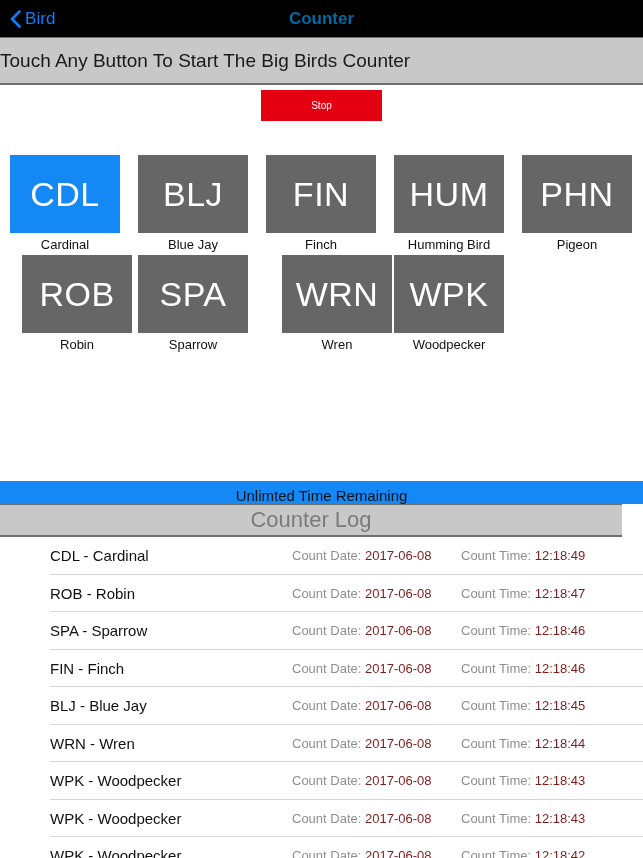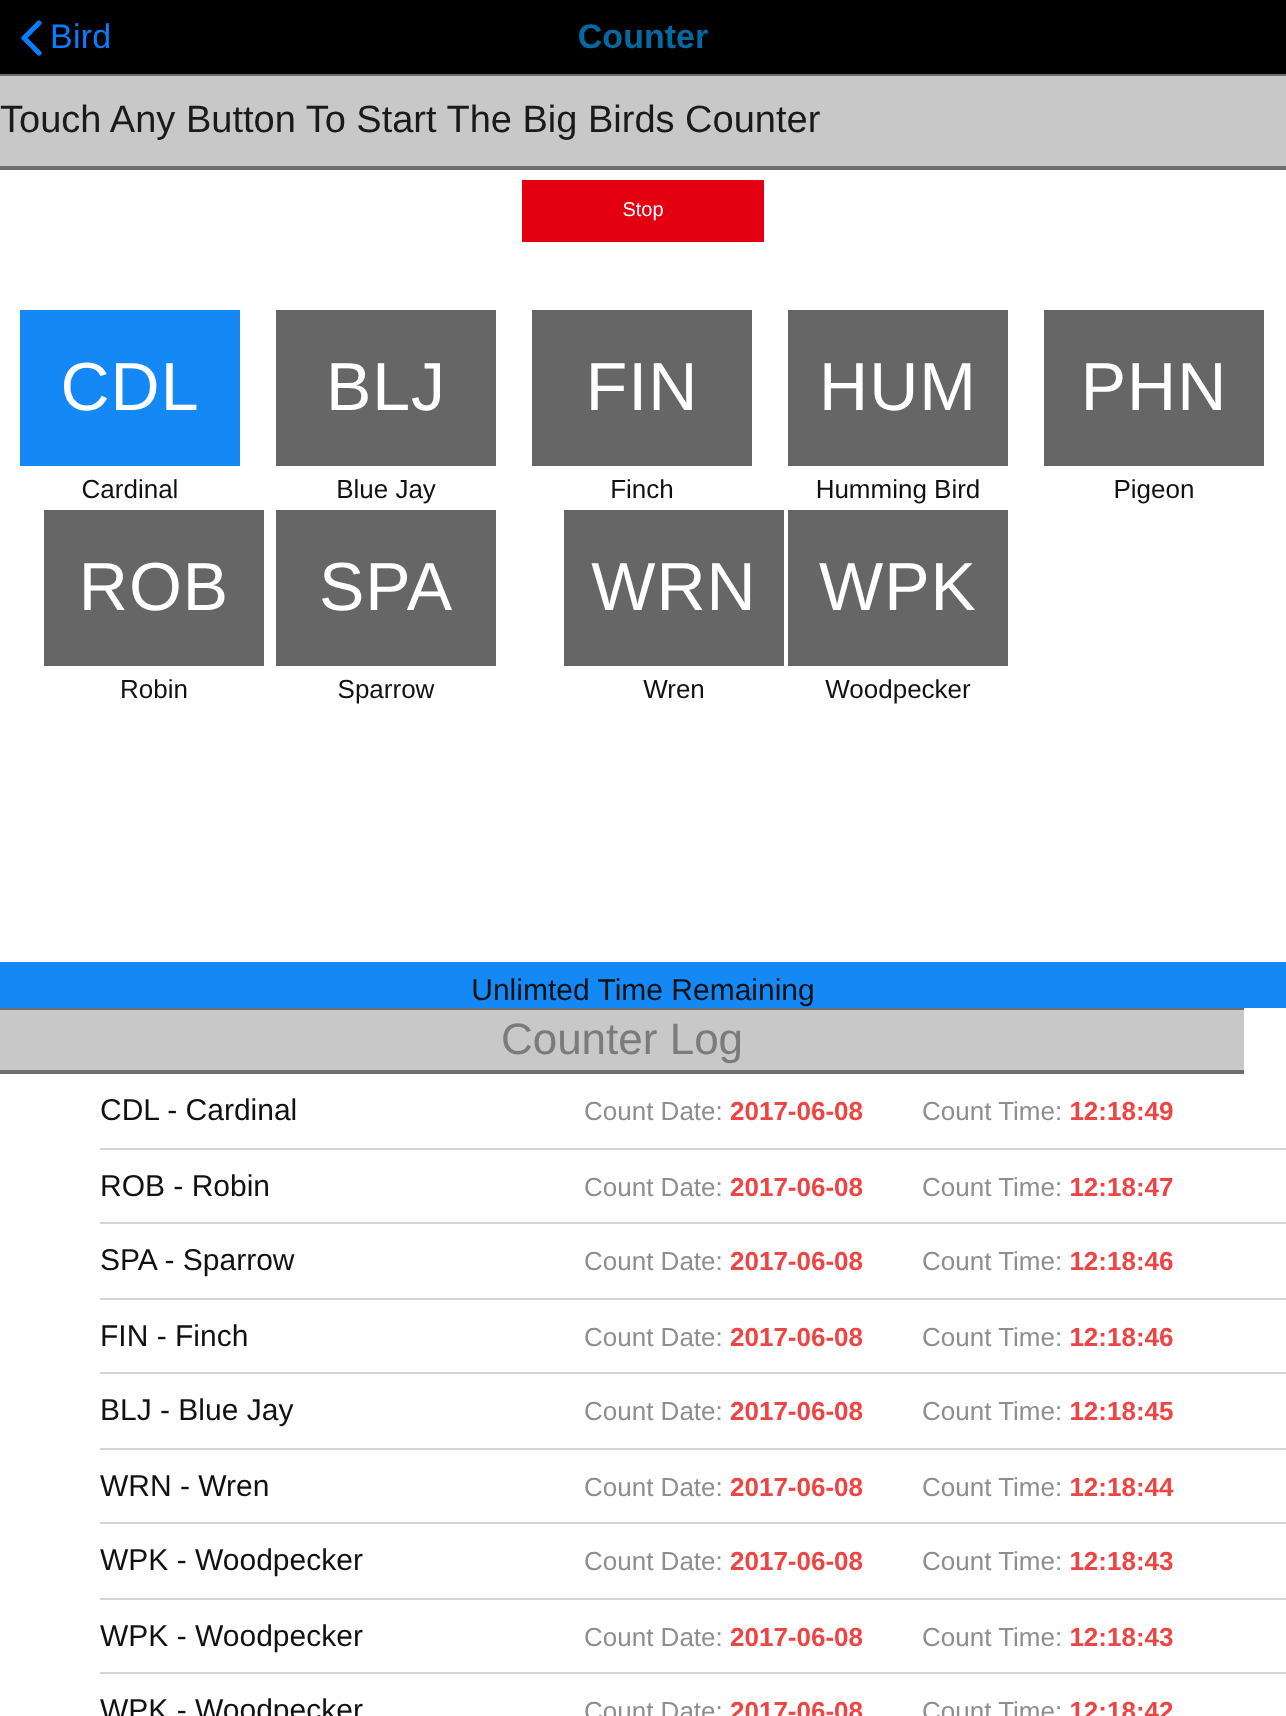--- a/index.html
+++ b/index.html
@@ -211,22 +211,22 @@
     left: 425px; top: 0;
     height: 37.5px;
     line-height: 37.5px;
     font-size: 13px;
     white-space: nowrap;
   }
   .kv-label {
     color: #8e8e8e;
   }
   .kv-value {
-    color: #ef4444;
-    font-weight: bold;
+    color: #7f1d1d;
+    font-weight: normal;
   }
   .log-chevron {
     position: absolute;
     right: 14px; top: 12px;
     width: 9px; height: 14px;
   }
 </style>
 </head>
 <body>
 

